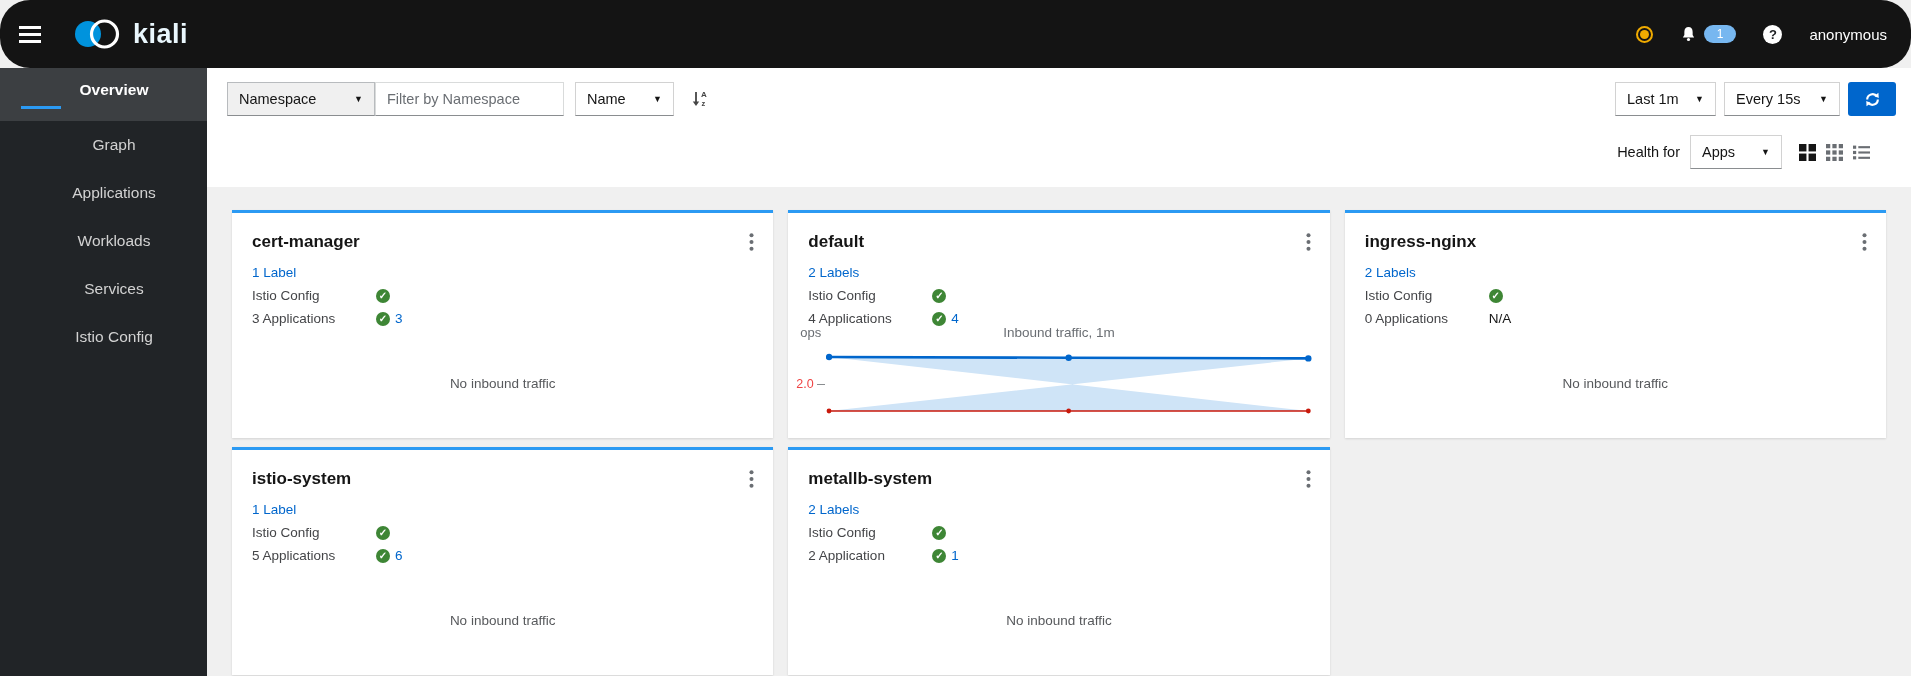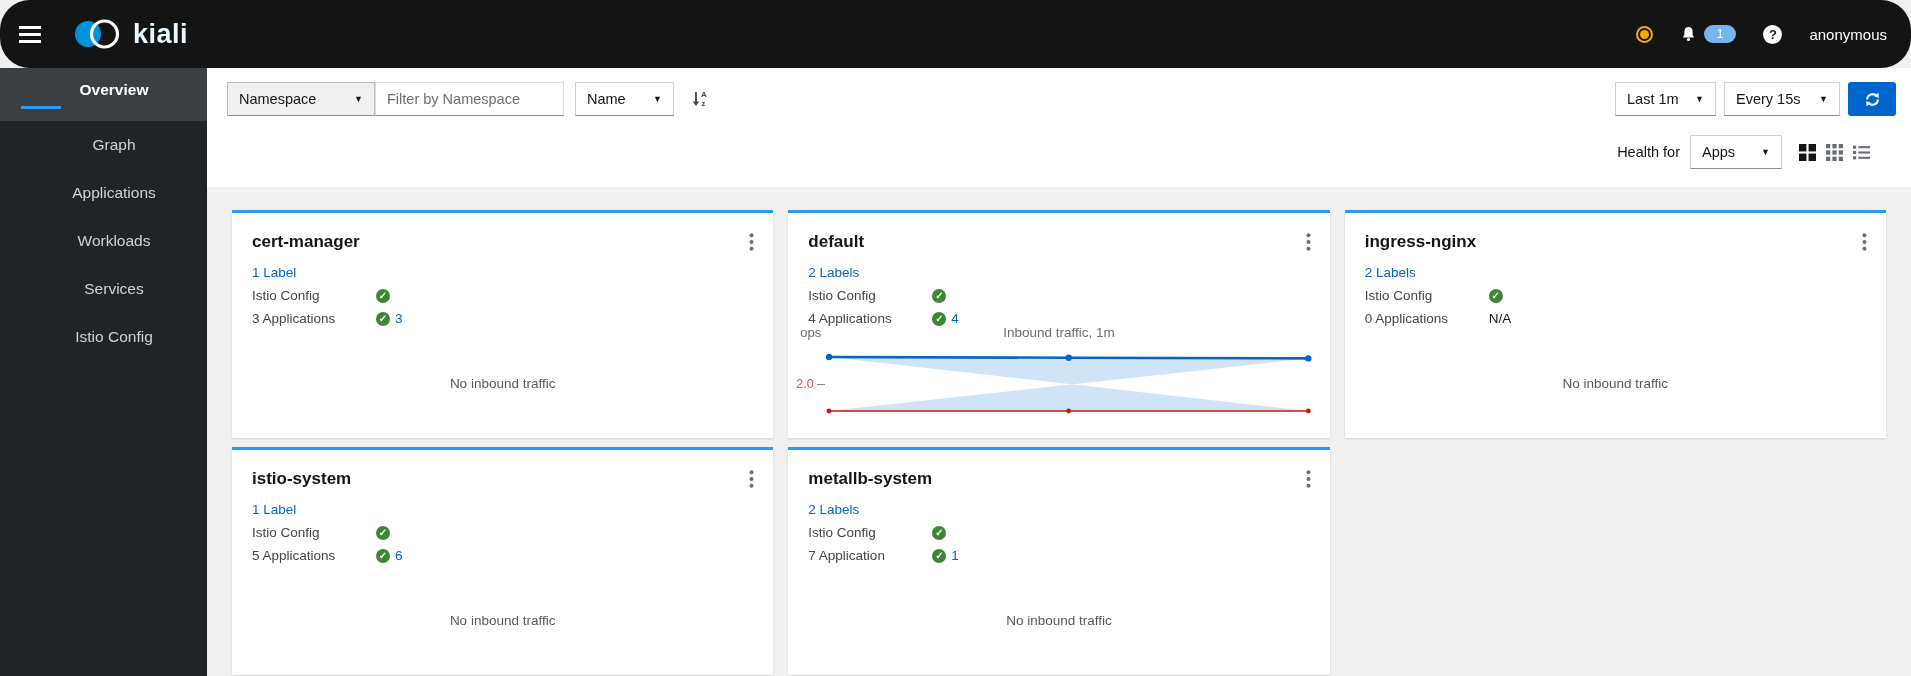--- a/index.html
+++ b/index.html
@@ -330,21 +330,21 @@
             <circle cx="2" cy="14" r="1.8" fill="#6a6e73"></circle>
         </svg>
       </button>
       <div class="card-body">
         <a class="labels-link">2 Labels</a>
         <div class="crow">
           <span class="crow-label">Istio Config</span>
           <span class="check-icon">✓</span>
         </div>
         <div class="crow">
-          <span class="crow-label">7 Application</span>
+          <span class="crow-label">2 Application</span>
           <span class="check-icon">✓</span>
           <span class="count-link">1</span>
         </div>
       </div>
       <div class="traffic-msg">No inbound traffic</div>
     </section>
 
   </div>
 </main>
 

